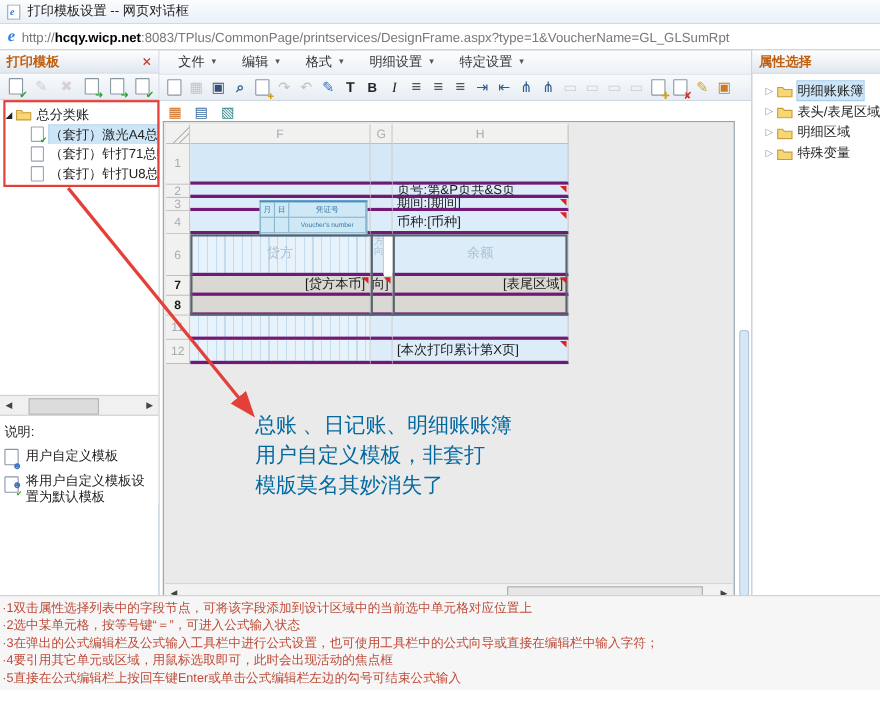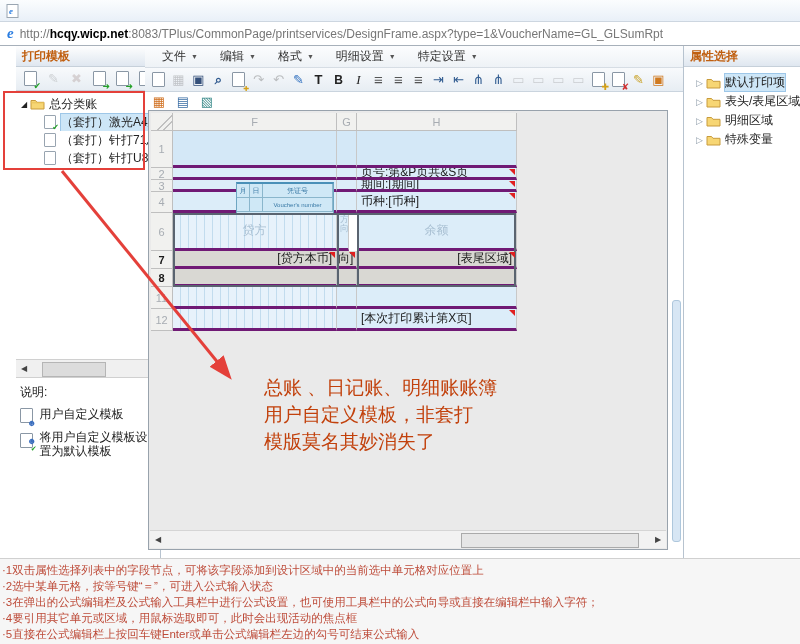--- a/index.html
+++ b/index.html
@@ -13,21 +13,21 @@
   .ie-ico{width:14px;height:14px;margin-right:5px;flex:0 0 auto;}
   .titletext{font-size:12px;color:#1c1c1c;}
   .addrbar{position:absolute;left:0;top:22px;width:800px;height:24px;background:#fff;
     border-bottom:1px solid #a7b0ba;display:flex;align-items:center;padding-left:7px;box-sizing:border-box;}
   .e-ico{font-family:"Liberation Serif",serif;font-style:italic;font-weight:bold;color:#2a7de1;
     font-size:15px;margin-right:6px;}
   .url{color:#777;font-size:12px;white-space:nowrap;}
   .url b{color:#000000;font-weight:bold;}
 
   
-  .lpanel{position:absolute;left:16px;top:46px;width:145px;height:512px;border-right:1px solid #b7c3cf;
+  .lpanel{position:absolute;left:0;top:46px;width:145px;height:512px;border-right:1px solid #b7c3cf;
     box-sizing:border-box;background:#fff;}
   .phdr{height:20px;background:linear-gradient(#fefefe,#dfe7f0);border-bottom:1px solid #c6d0da;
     display:flex;align-items:center;padding:0 6px;font-weight:bold;color:#c05f10;}
   .phdr .sp{flex:1;}
   .pclose{color:#cc3322;font-weight:bold;font-size:11px;cursor:pointer;}
   .pclose::before{content:"✕";}
   .ltb{height:23px;background:linear-gradient(#f8fafc,#e7edf3);border-bottom:1px solid #cad4de;
     display:flex;align-items:center;gap:6px;padding:0 6px;}
   .tbi{width:20px;height:19px;display:flex;align-items:center;justify-content:center;
     font-size:13px;line-height:1;border-radius:2px;position:relative;}
@@ -147,38 +147,39 @@
   .rpanel{position:absolute;left:683px;top:46px;width:117px;height:512px;border-left:1px solid #b7c3cf;
     box-sizing:border-box;background:#fff;}
   .ritem{display:flex;align-items:center;height:19px;padding-left:12px;white-space:nowrap;}
   .exp2{font-size:9px;color:#8a98a6;margin-right:3px;}
   .exp2::before{content:"▷";}
   .rlabel{font-size:12px;color:#222;}
   .rlabel.sel{background:#cde6f7;outline:1px solid #9ec7e8;}
 
   
   .anno-svg{position:absolute;left:0;top:84px;width:560px;height:400px;pointer-events:none;}
-  .annotext{position:absolute;left:264px;top:374px;width:270px;color:#c2410c;font-size:19px;
+  .annotext{position:absolute;left:232px;top:374px;width:270px;color:#0369a1;font-size:19px;
     line-height:27px;pointer-events:none;}
 
   
-  .instr{position:absolute;left:0;top:558px;width:800px;height:86px;background:#f6f6f6;
+  .instr{position:absolute;left:0;top:541px;width:800px;height:86px;background:#f6f6f6;
     border-top:1px solid #d0d0d0;padding:3px 0 0 2px;box-sizing:border-box;}
   .iline{color:#bd4a38;font-size:11.5px;line-height:16px;white-space:nowrap;}
 </style>
 </head>
 <body>
 
 <div id="app">
 
   <div class="titlebar">
     <svg class="ie-ico" viewBox="0 0 14 14">
       <rect x="1" y="0.5" width="11" height="13" fill="#fff" stroke="#9aa6b2"></rect>
       <text x="3" y="10" font-size="9" fill="#2a7de1" font-family="serif" font-style="italic" font-weight="bold">e</text>
     </svg>
+    <span class="titletext">打印模板设置 -- 网页对话框</span>
   </div>
 
   <div class="addrbar">
     <span class="e-ico">e</span>
     <span class="url"><span>http://</span><b>hcqy.wicp.net</b><span>:8083/TPlus/CommonPage/printservices/DesignFrame.aspx?type=1&amp;VoucherName=GL_GLSumRpt</span></span>
   </div>
 
   <div class="lpanel">
     <div class="phdr">
       <span>打印模板</span>
@@ -414,21 +415,21 @@
   <div class="rpanel">
     <div class="phdr">
       <span>属性选择</span>
     </div>
     <div style="padding-top:6px;">
       <div class="ritem">
         <span class="exp2"></span>
         <svg class="fold" width="15" height="12" viewBox="0 0 15 12">
             <path d="M1 2.5 h4.5 l1.5 1.8 H14 V11 H1 z" fill="#f7d674" stroke="#c89b3c"></path>
           </svg>
-        <span class="rlabel sel">默认打印项</span>
+        <span class="rlabel sel">明细账账簿</span>
       </div>
       <div class="ritem">
         <span class="exp2"></span>
         <svg class="fold" width="15" height="12" viewBox="0 0 15 12">
             <path d="M1 2.5 h4.5 l1.5 1.8 H14 V11 H1 z" fill="#f7d674" stroke="#c89b3c"></path>
           </svg>
         <span class="rlabel">表头/表尾区域</span>
       </div>
       <div class="ritem">
         <span class="exp2"></span>

